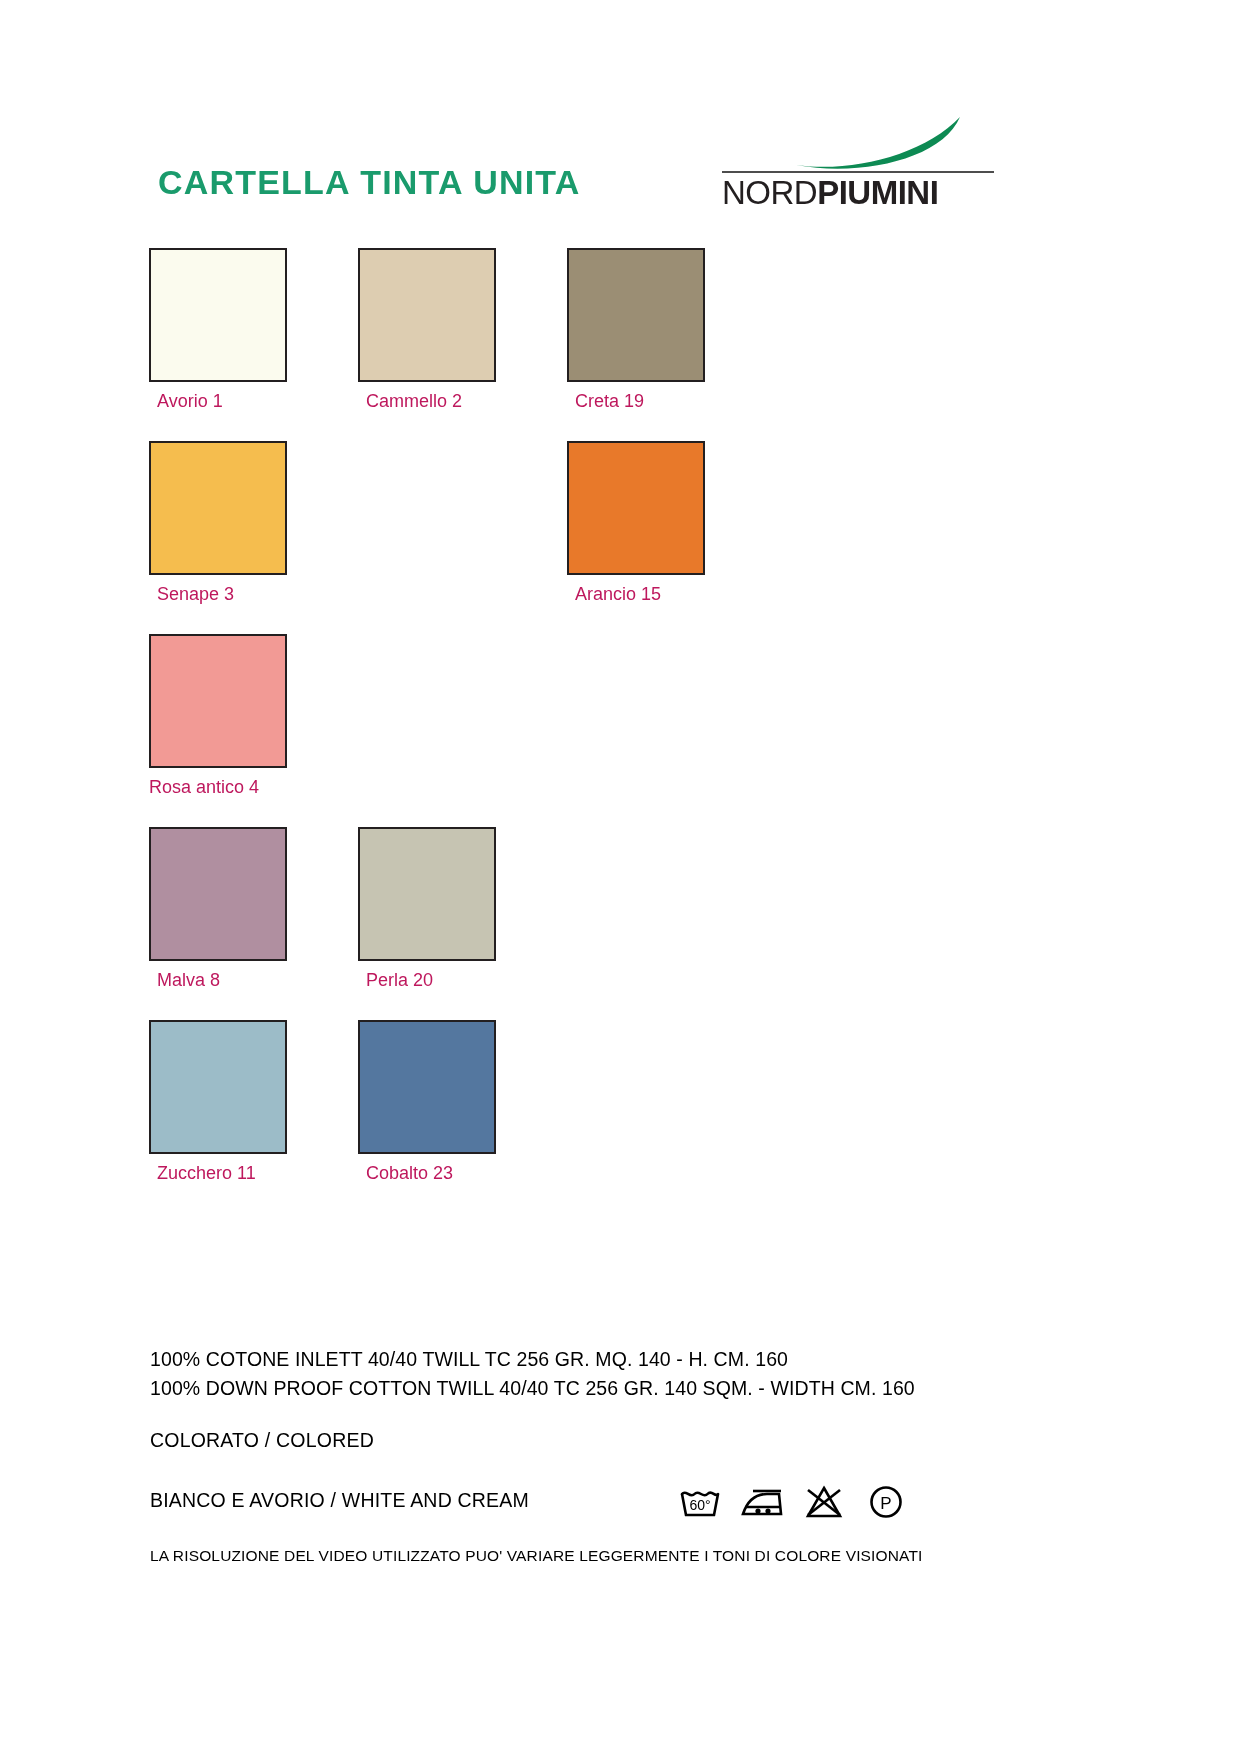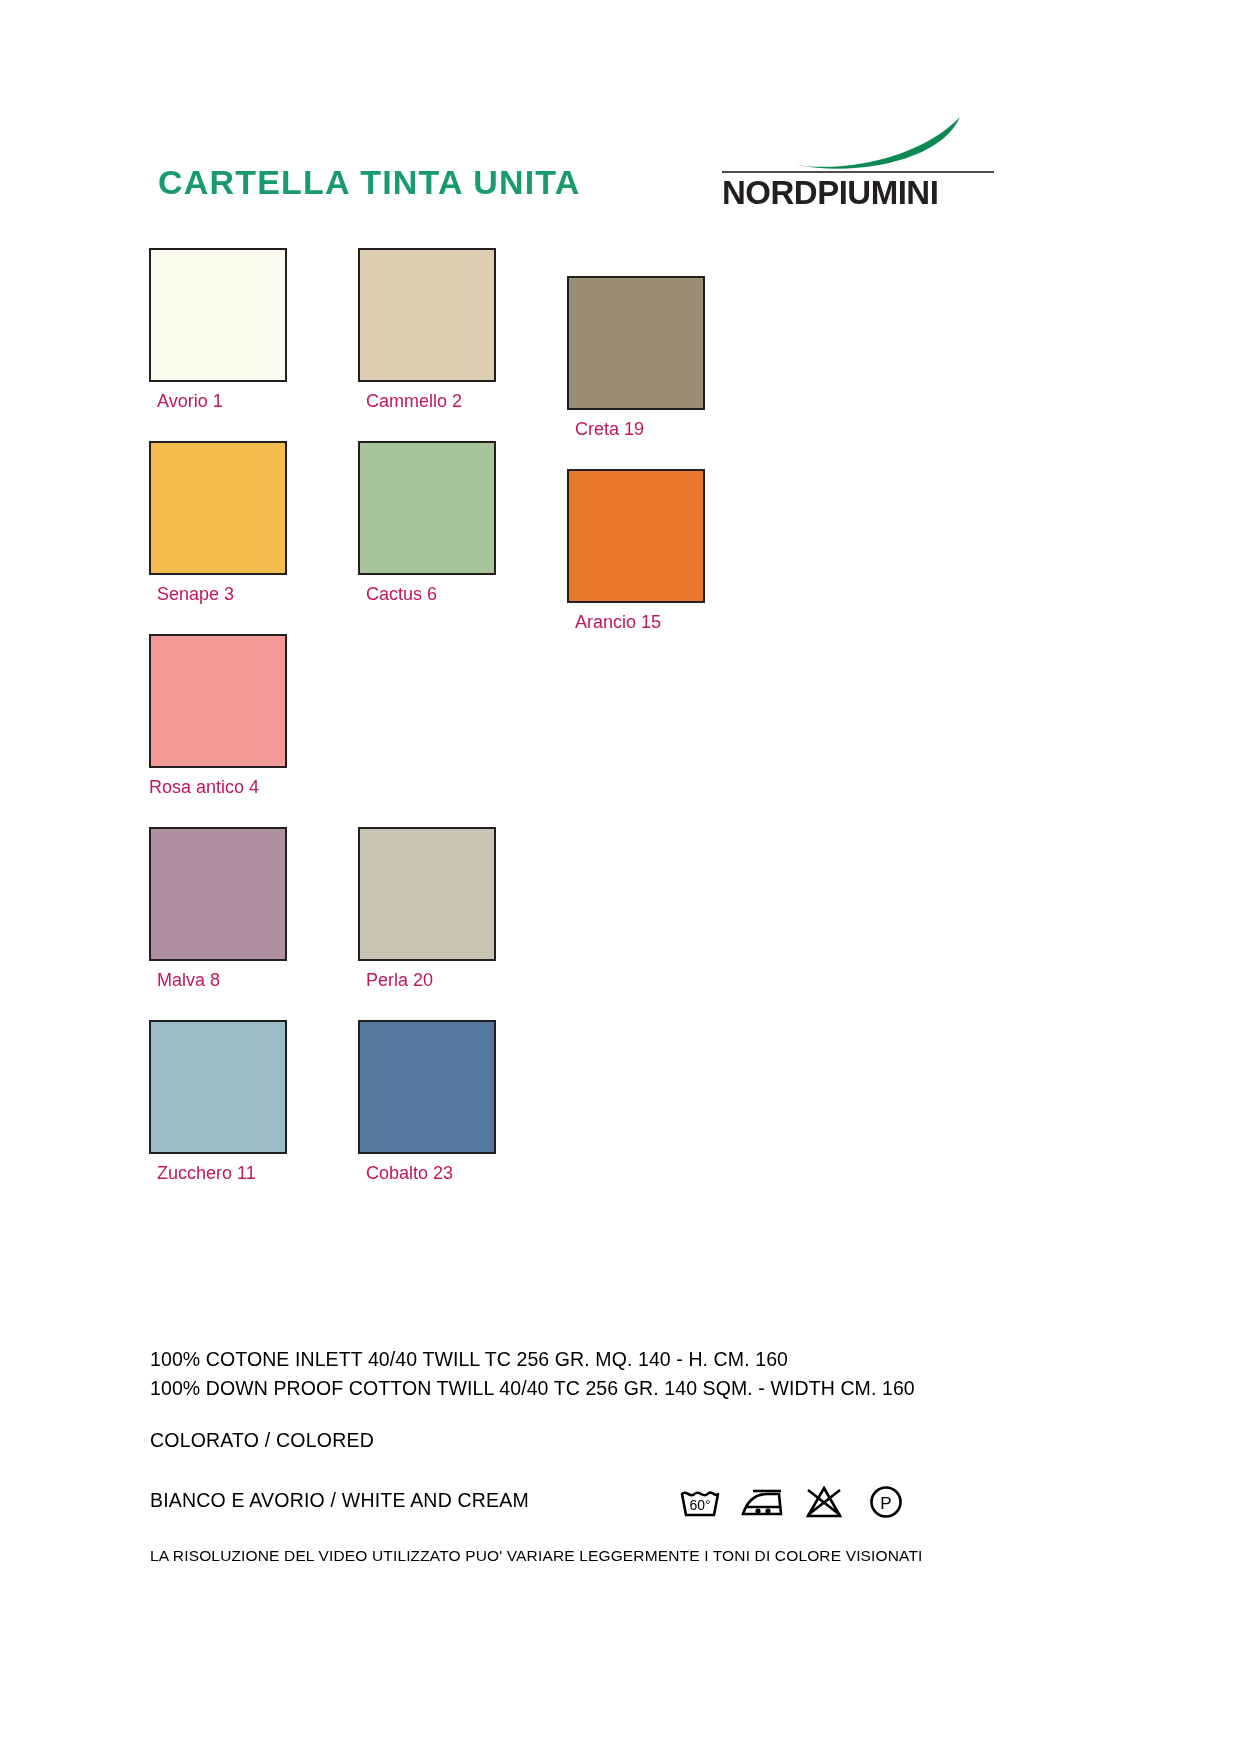--- a/index.html
+++ b/index.html
@@ -66,21 +66,21 @@
     position: absolute;
     left: 0px;
     top: 58px;
     width: 272px;
     font-size: 33px;
     line-height: 40px;
     white-space: nowrap;
     color: #231f20;
   }
   .logo-nord {
-    font-weight: 700;
+    font-weight: 400;
     letter-spacing: -0.5px;
   }
   .logo-piumini {
     font-weight: bold;
     letter-spacing: -0.5px;
   }
 
   
   .swatch-grid {
     position: absolute;
@@ -92,21 +92,21 @@
     position: relative;
     height: 193px;
   }
   .swatch-cell {
     position: absolute;
     top: 0;
     width: 140px;
   }
   .swatch-cell.c0 { left: 0px; }
   .swatch-cell.c1 { left: 209px; }
-  .swatch-cell.c2 { left: 418px; margin-top: 28px; }
+  .swatch-cell.c2 { left: 418px; }
 
   .swatch-chip {
     width: 138px;
     height: 134px;
     border: 2px solid #231f20;
     box-sizing: border-box;
   }
   .swatch-label {
     margin-top: 8px;
     font-size: 18px;
@@ -209,24 +209,20 @@
         <div class="swatch-chip" style="background:#9b8e74"></div>
         <div class="swatch-label indent">Creta 19</div>
       </div>
     </div>
 
     <div class="swatch-row">
       <div class="swatch-cell c0">
         <div class="swatch-chip" style="background:#f5bd4e"></div>
         <div class="swatch-label indent">Senape 3</div>
       </div>
-      <div class="swatch-cell c1">
-        <div class="swatch-chip" style="background:#a5c49a"></div>
-        <div class="swatch-label indent">Cactus 6</div>
-      </div>
       <div class="swatch-cell c2">
         <div class="swatch-chip" style="background:#e8792a"></div>
         <div class="swatch-label indent">Arancio 15</div>
       </div>
     </div>
 
     <div class="swatch-row">
       <div class="swatch-cell c0">
         <div class="swatch-chip" style="background:#f29a95"></div>
         <div class="swatch-label">Rosa antico 4</div>

